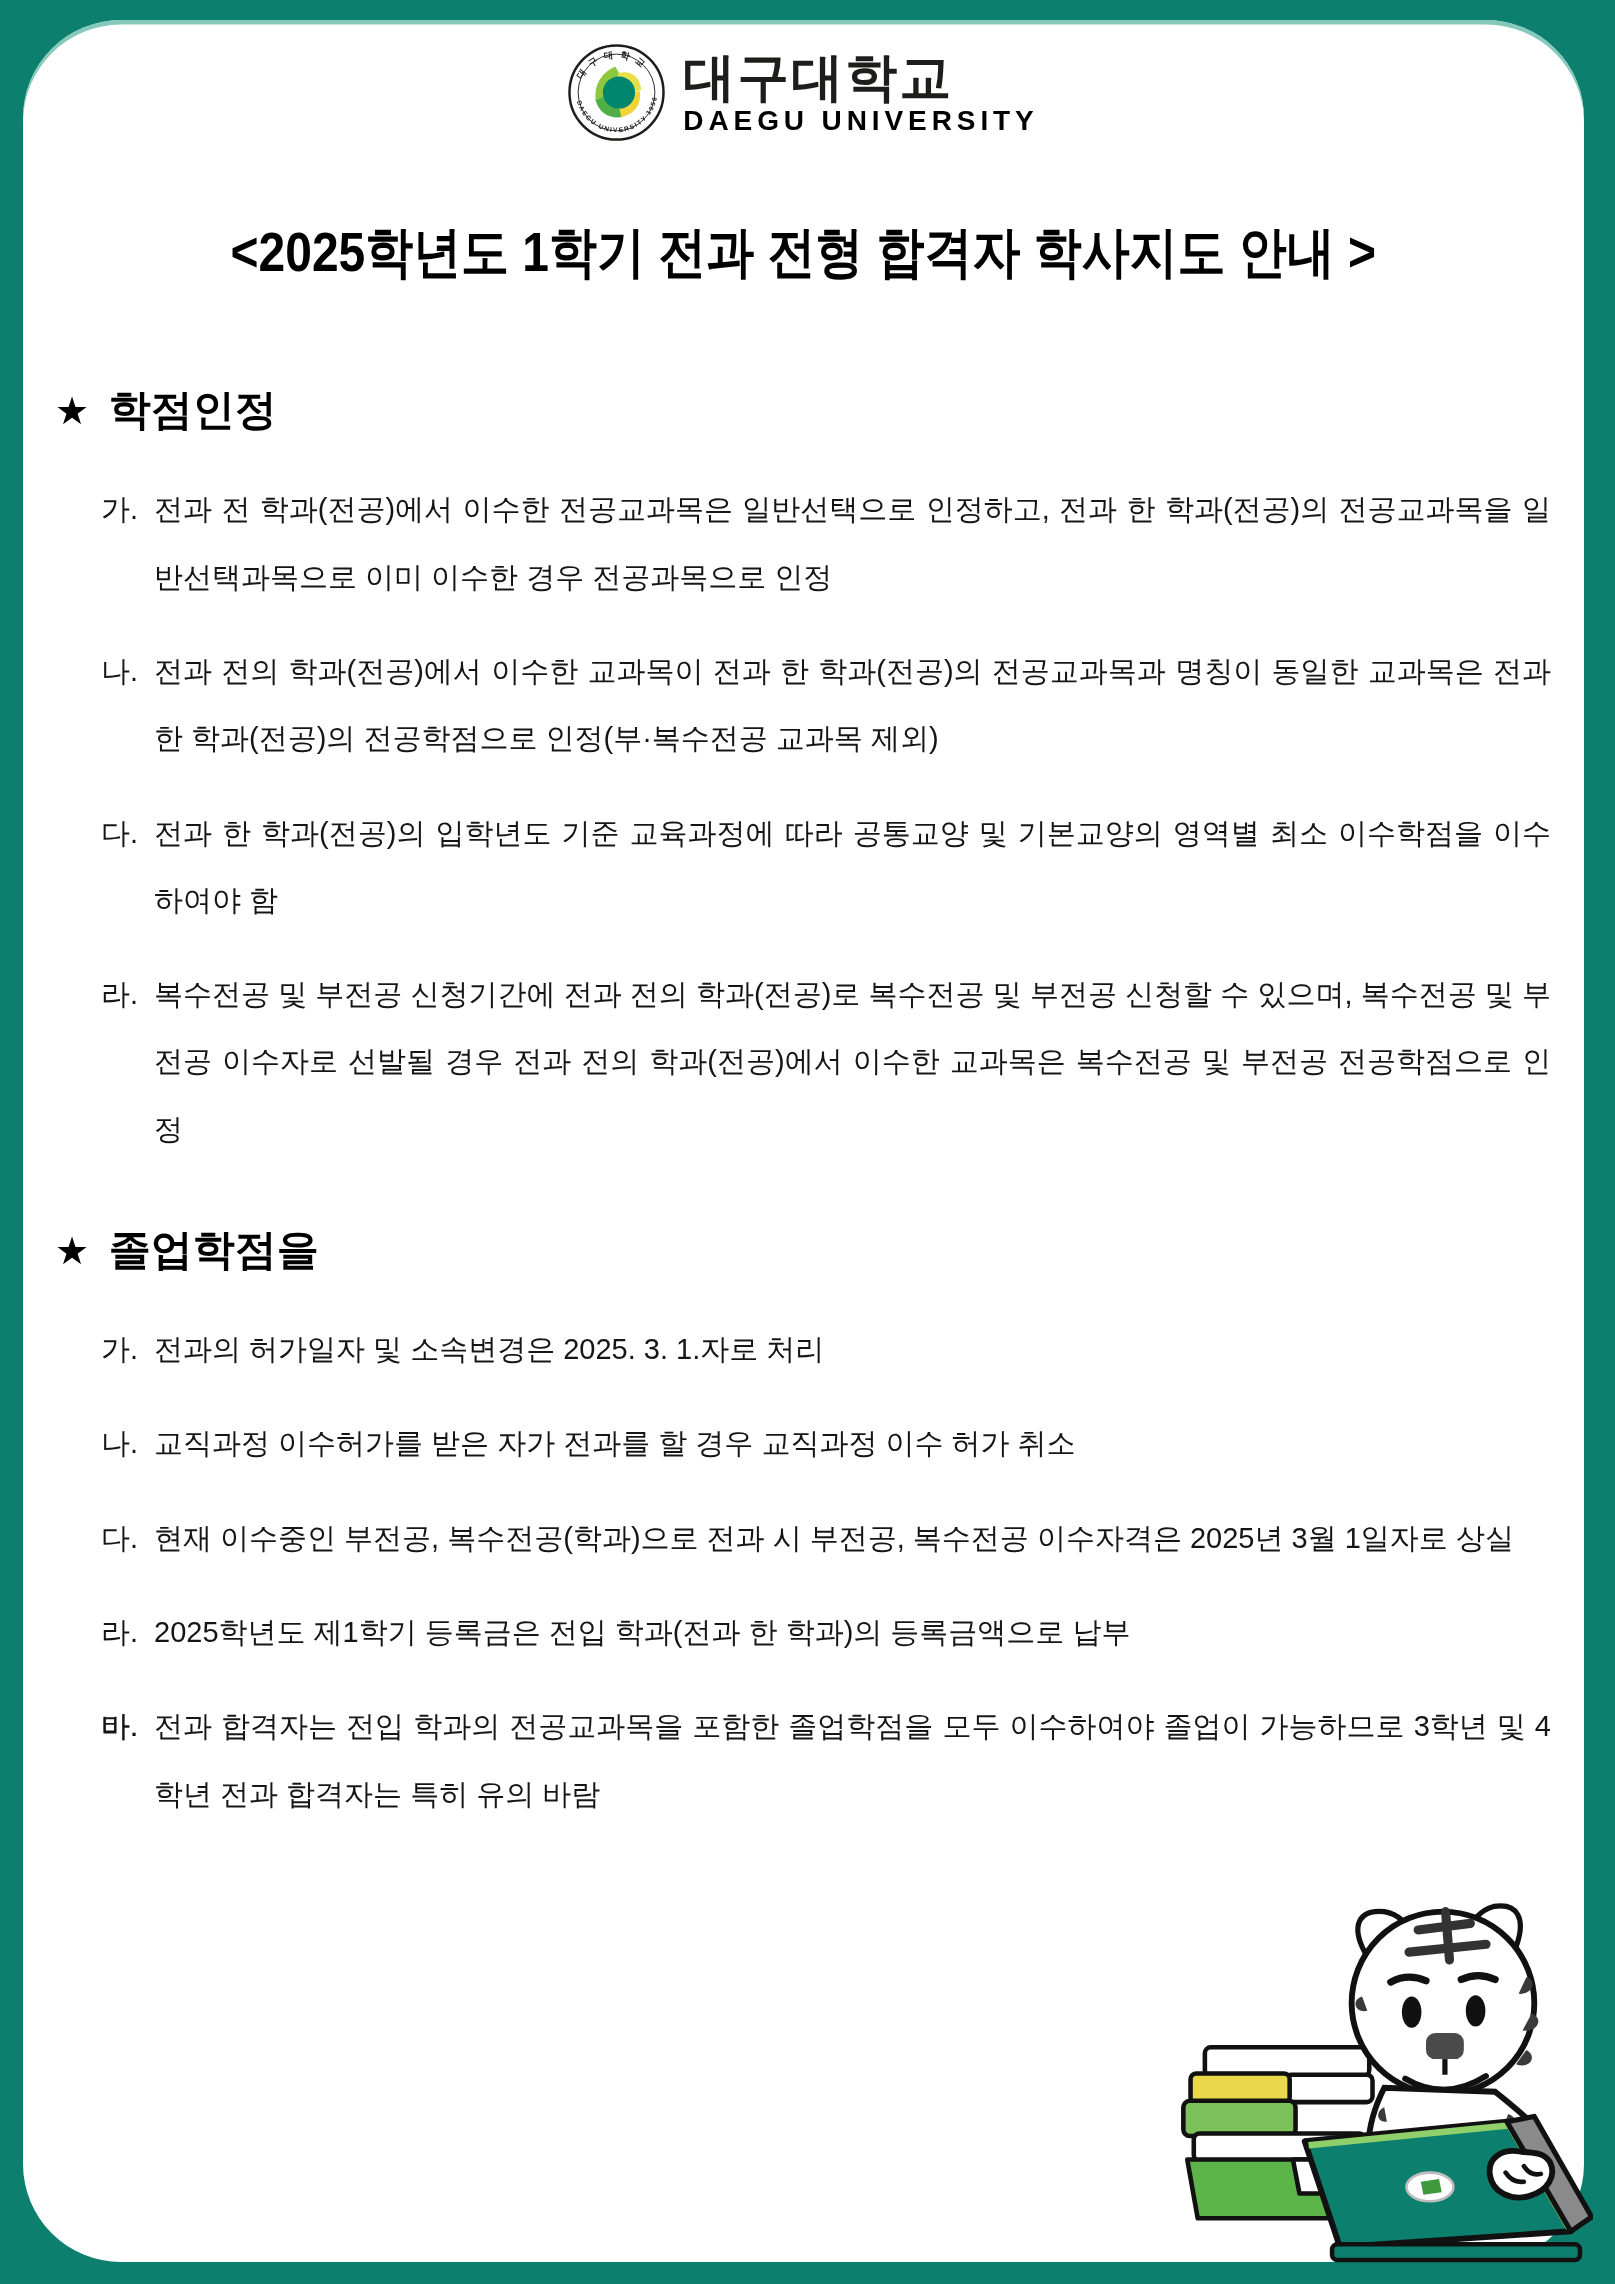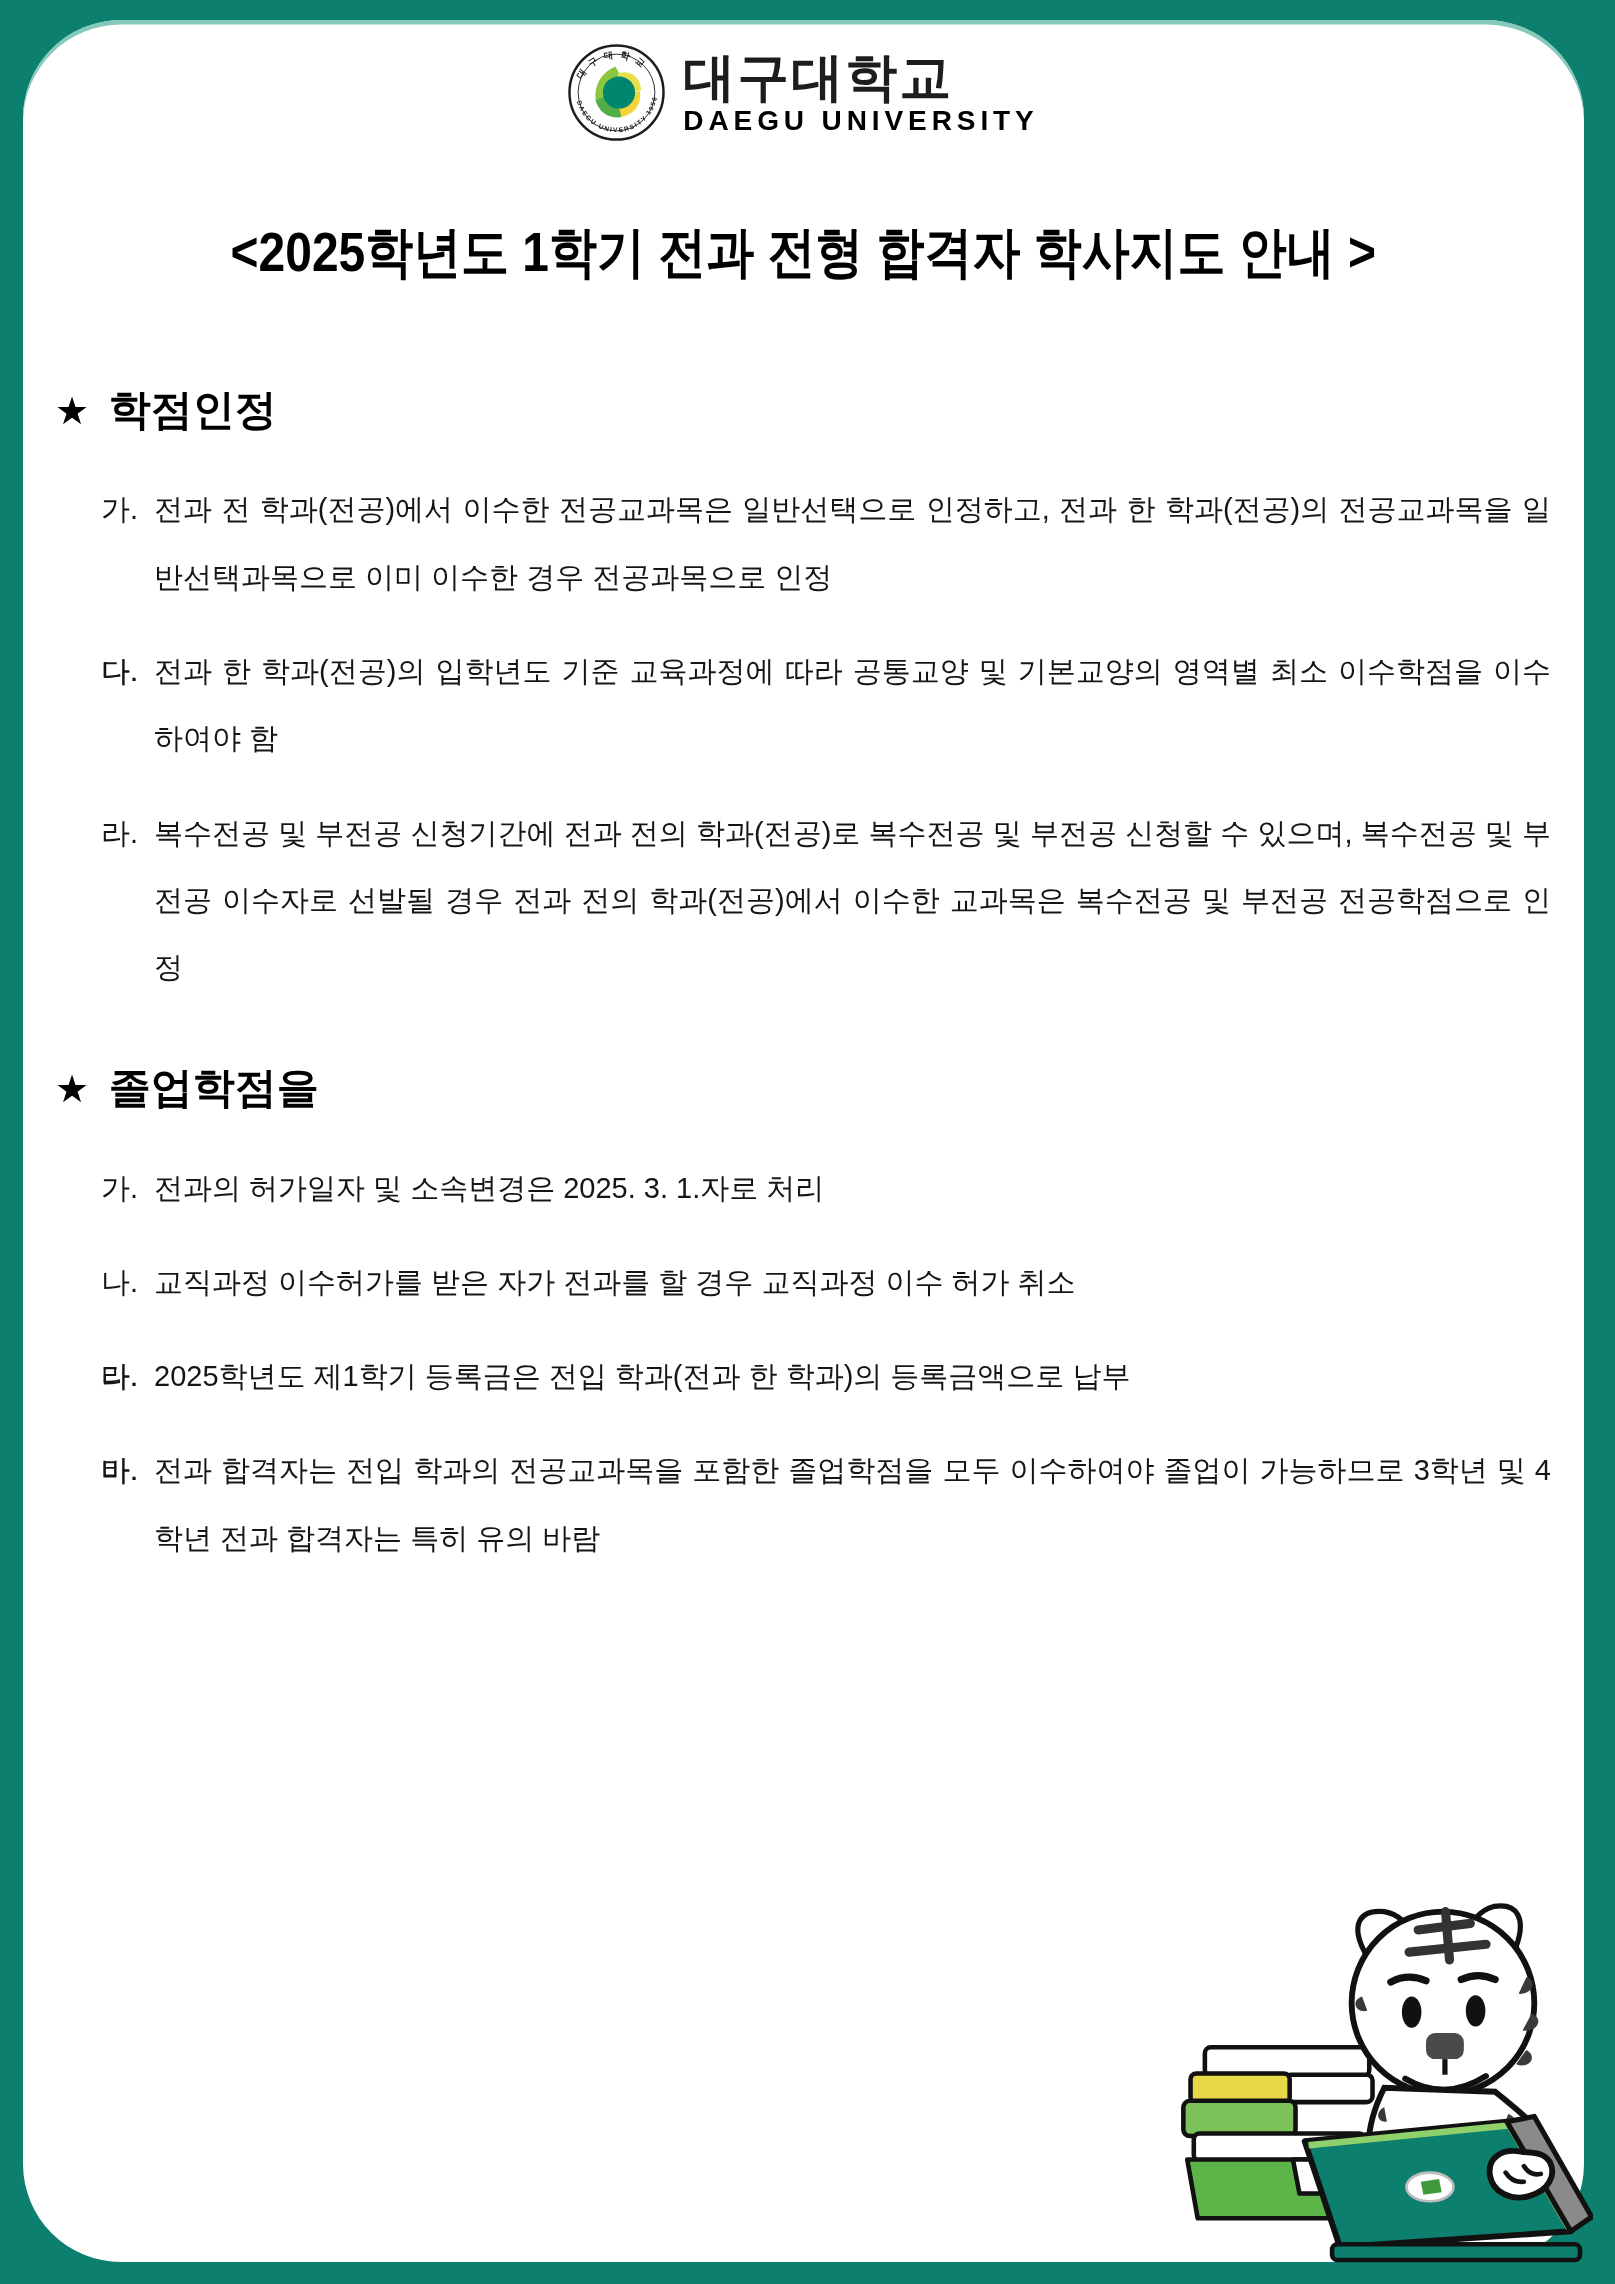--- a/index.html
+++ b/index.html
@@ -86,34 +86,34 @@
   </div>
 
   <div class="sections" id="sections-container">
       <section class="sec">
         <h2 class="sec-heading">
           <span class="star">★</span>
           <span>학점인정</span>
         </h2>
         <ol class="items">
           <li class="item"><span class="label">가.</span><span class="text">전과 전 학과(전공)에서 이수한 전공교과목은 일반선택으로 인정하고, 전과 한 학과(전공)의 전공교과목을 일반선택과목으로 이미 이수한 경우 전공과목으로 인정</span></li>
-          <li class="item"><span class="label">나.</span></li>
+          <li class="item"><span class="label">나.</span><span class="text">전과 전의 학과(전공)에서 이수한 교과목이 전과 한 학과(전공)의 전공교과목과 명칭이 동일한 교과목은 전과 한 학과(전공)의 전공학점으로 인정(부·복수전공 교과목 제외)</span></li>
           <li class="item"><span class="label">다.</span><span class="text">전과 한 학과(전공)의 입학년도 기준 교육과정에 따라 공통교양 및 기본교양의 영역별 최소 이수학점을 이수하여야 함</span></li>
           <li class="item"><span class="label">라.</span><span class="text">복수전공 및 부전공 신청기간에 전과 전의 학과(전공)로 복수전공 및 부전공 신청할 수 있으며, 복수전공 및 부전공 이수자로 선발될 경우 전과 전의 학과(전공)에서 이수한 교과목은 복수전공 및 부전공 전공학점으로 인정</span></li>
         </ol>
       </section>
       <section class="sec">
         <h2 class="sec-heading">
           <span class="star">★</span>
           <span>졸업학점을</span>
         </h2>
         <ol class="items">
           <li class="item"><span class="label">가.</span><span class="text">전과의 허가일자 및 소속변경은 2025. 3. 1.자로 처리</span></li>
           <li class="item"><span class="label">나.</span><span class="text">교직과정 이수허가를 받은 자가 전과를 할 경우 교직과정 이수 허가 취소</span></li>
-          <li class="item"><span class="label">다.</span></li>
+          <li class="item"><span class="label">다.</span><span class="text">현재 이수중인 부전공, 복수전공(학과)으로 전과 시 부전공, 복수전공 이수자격은 2025년 3월 1일자로 상실</span></li>
           <li class="item"><span class="label">라.</span><span class="text">2025학년도 제1학기 등록금은 전입 학과(전과 한 학과)의 등록금액으로 납부</span></li>
           <li class="item"><span class="label">마.</span></li>
           <li class="item"><span class="label">바.</span><span class="text">전과 합격자는 전입 학과의 전공교과목을 포함한 졸업학점을 모두 이수하여야 졸업이 가능하므로 3학년 및 4학년 전과 합격자는 특히 유의 바람</span></li>
         </ol>
       </section>
     </div>
 
 </div>
 
 <svg class="mascot" viewBox="0 0 650 570">

